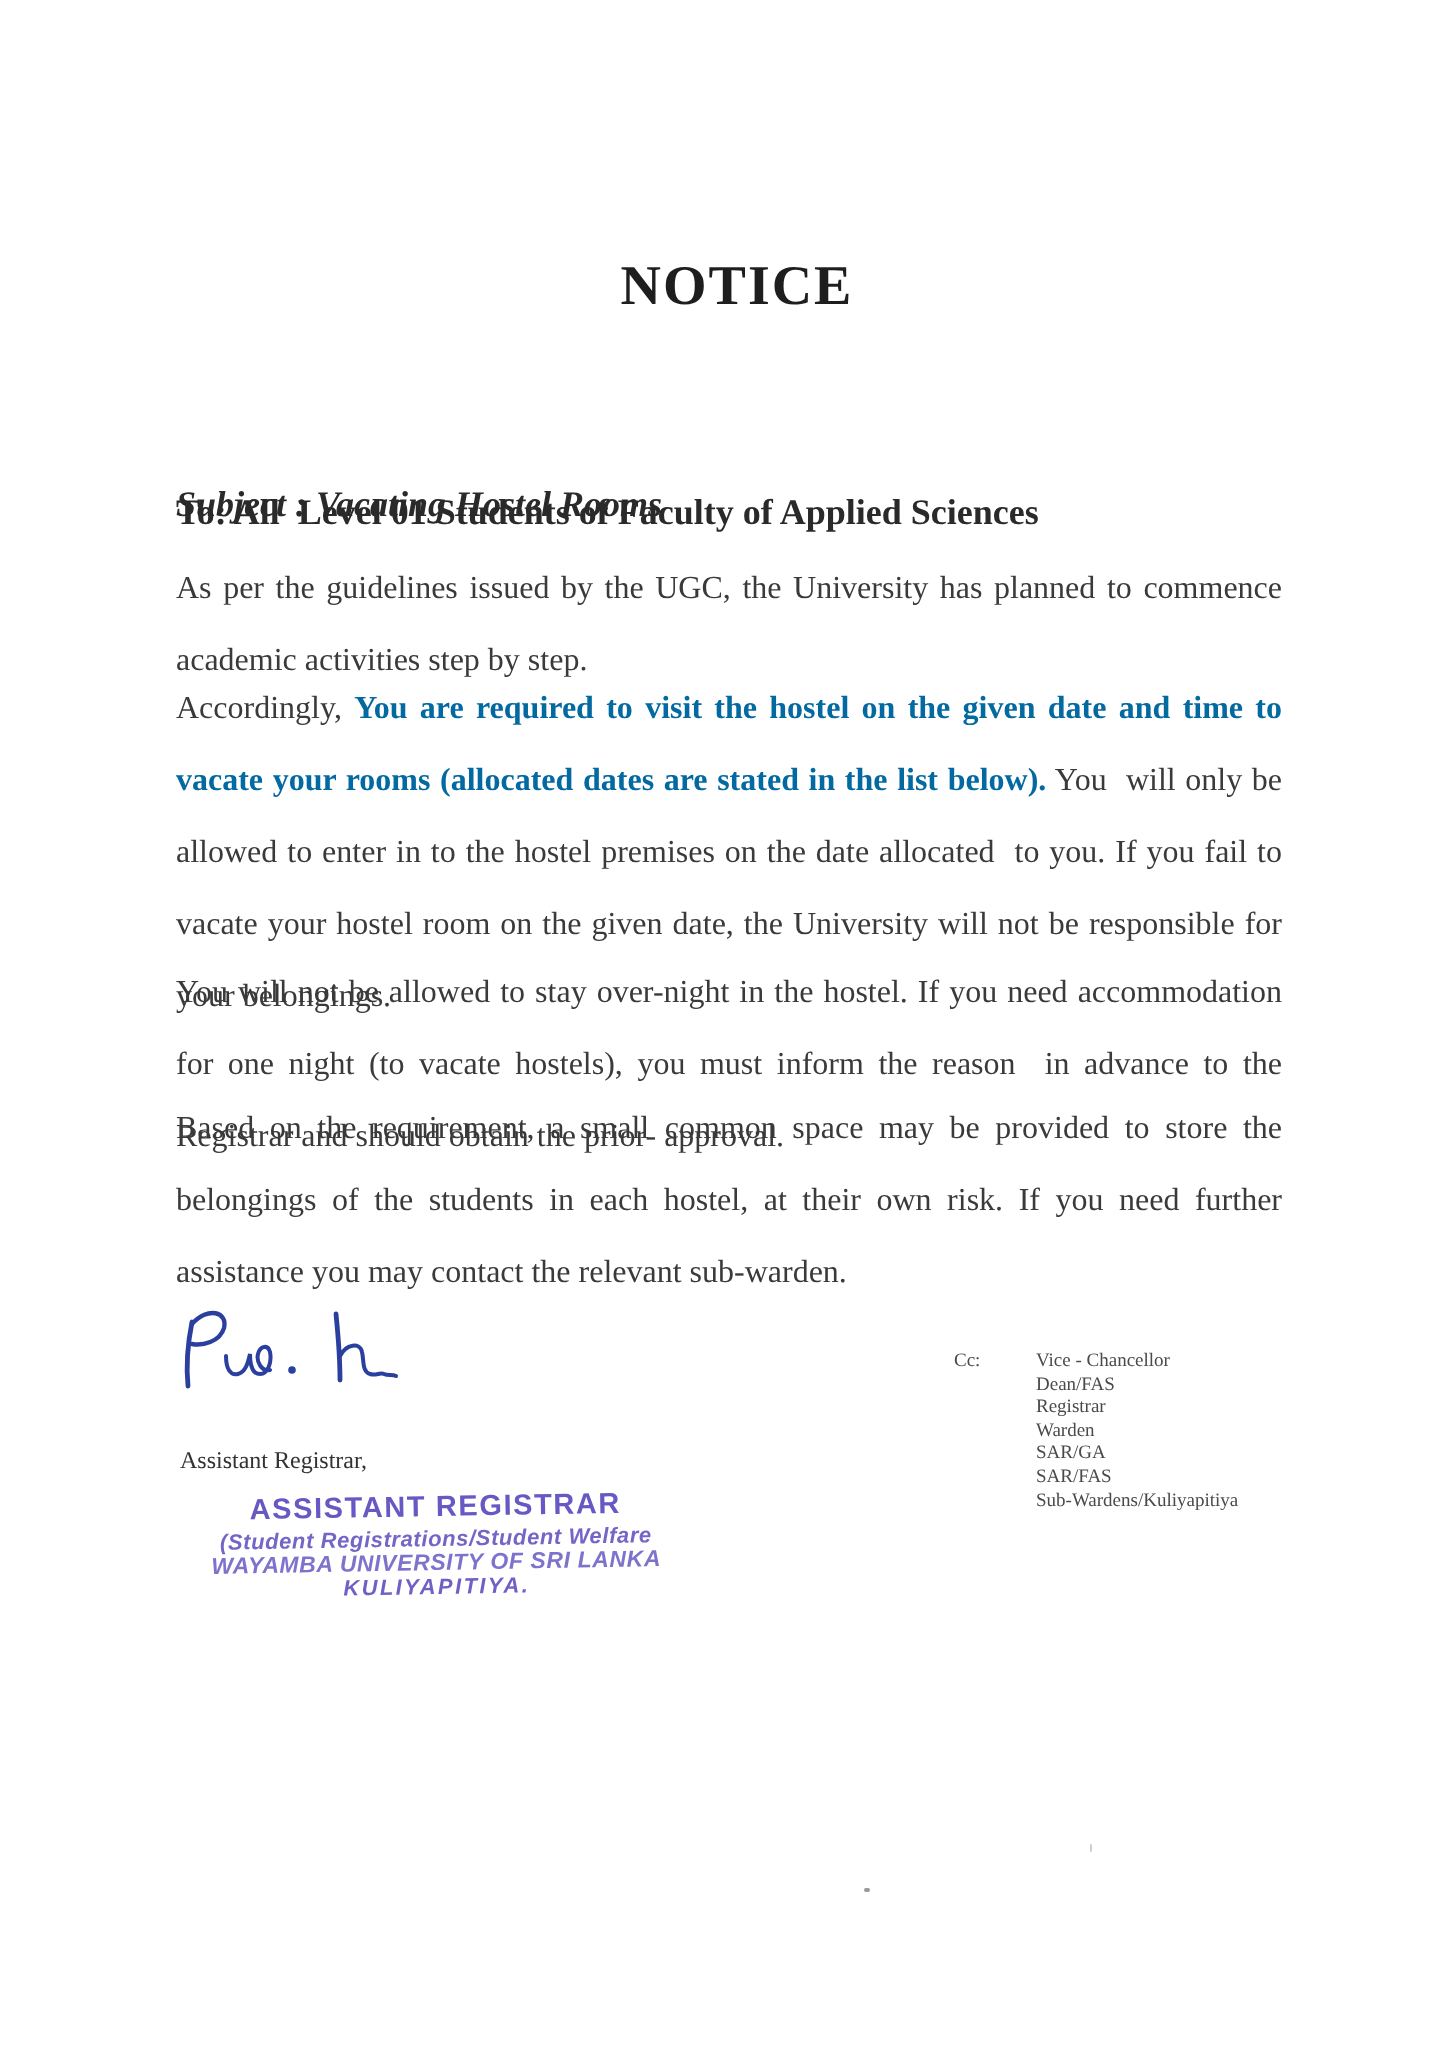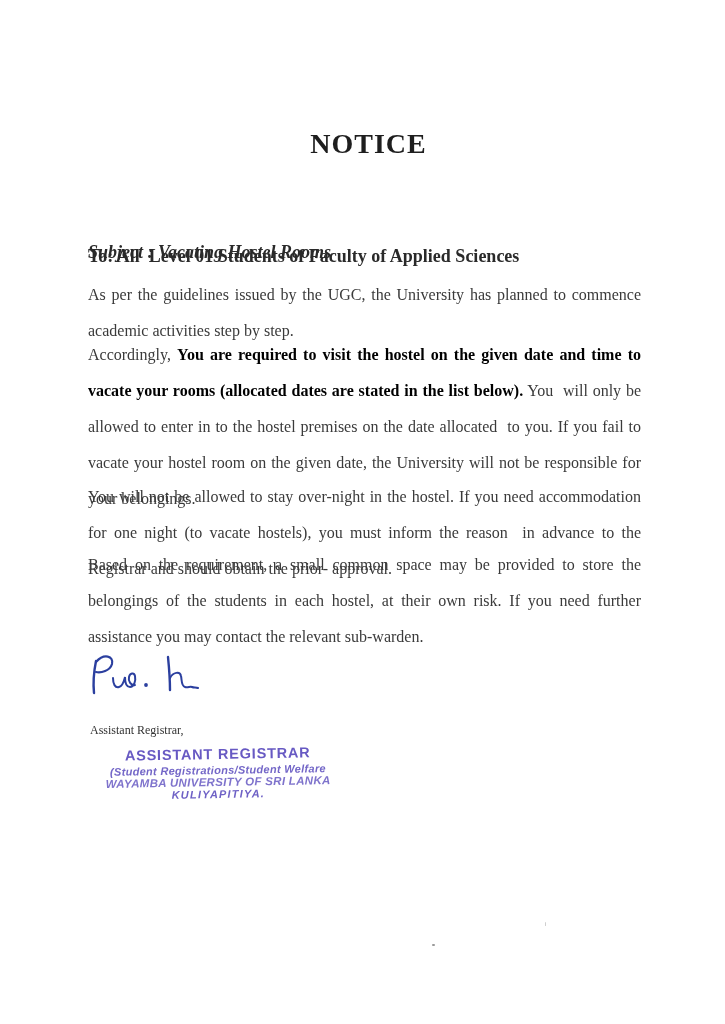--- a/index.html
+++ b/index.html
@@ -51,21 +51,21 @@
   .para {
     position: absolute;
     left: 88px;
     width: 553px;
     font-size: 16px;
     line-height: 36px;
     text-align: justify;
     white-space: pre-wrap;
     color: #3a3a3a;
   }
-  .para .b { font-weight: 700; color: #000000; }
+  .para .b { font-weight: 700; color: #0369a1; }
   #p1 { top: 277px; }
   #p2 { top: 337px; }
   #p3 { top: 467px; margin-top: 12px; }
   #p4 { top: 547px; }
   .sig-svg {
     position: absolute;
     left: 84px;
     top: 645px;
   }
   .sig-block {
@@ -159,20 +159,32 @@
     <path d="M29,33 C29,39 31,43 35,42 C39,41 40,36 41,32 C41,37 42,42 46,42 C50,42 52,36 51,31 C50,27 46,28 45,32 C44,36 47,41 51,40" stroke-width="2" stroke-linecap="round" fill="none" stroke="#2b3f9f"></path>
     <circle cx="62" cy="40" r="1.9" fill="#2b3f9f"></circle>
     <path d="M84,12 C85,22 86,34 86,45" stroke-width="2.4" stroke-linecap="round" fill="none" stroke="#2b3f9f"></path>
     <path d="M86,33 C89,27 96,26 97,31 C98,35 97,41 101,42 C104,43 106,41 108,42 C110,43 112,42 114,43" stroke-width="2" stroke-linecap="round" fill="none" stroke="#2b3f9f"></path>
   </svg>
 
   <div class="sig-block">
     <div>Assistant Registrar,</div>
   </div>
 
+  <div class="cc-block">
+    <div class="cc-label">Cc:</div>
+    <div class="cc-items">
+      <div>Vice - Chancellor</div>
+      <div>Dean/FAS</div>
+      <div>Registrar</div>
+      <div>Warden</div>
+      <div>SAR/GA</div>
+      <div>SAR/FAS</div>
+      <div>Sub-Wardens/Kuliyapitiya</div>
+    </div>
+  </div>
 
   <div class="stamp" style="color: rgb(91, 76, 190);">
     <div class="stamp-l1">ASSISTANT REGISTRAR</div>
     <div class="stamp-l2">(Student Registrations/Student Welfare</div>
     <div class="stamp-l3">WAYAMBA UNIVERSITY OF SRI LANKA</div>
     <div class="stamp-l4">KULIYAPITIYA.</div>
   </div>
 
   <div class="speck" id="speck1"></div>
   <div class="speck" id="speck2"></div>

